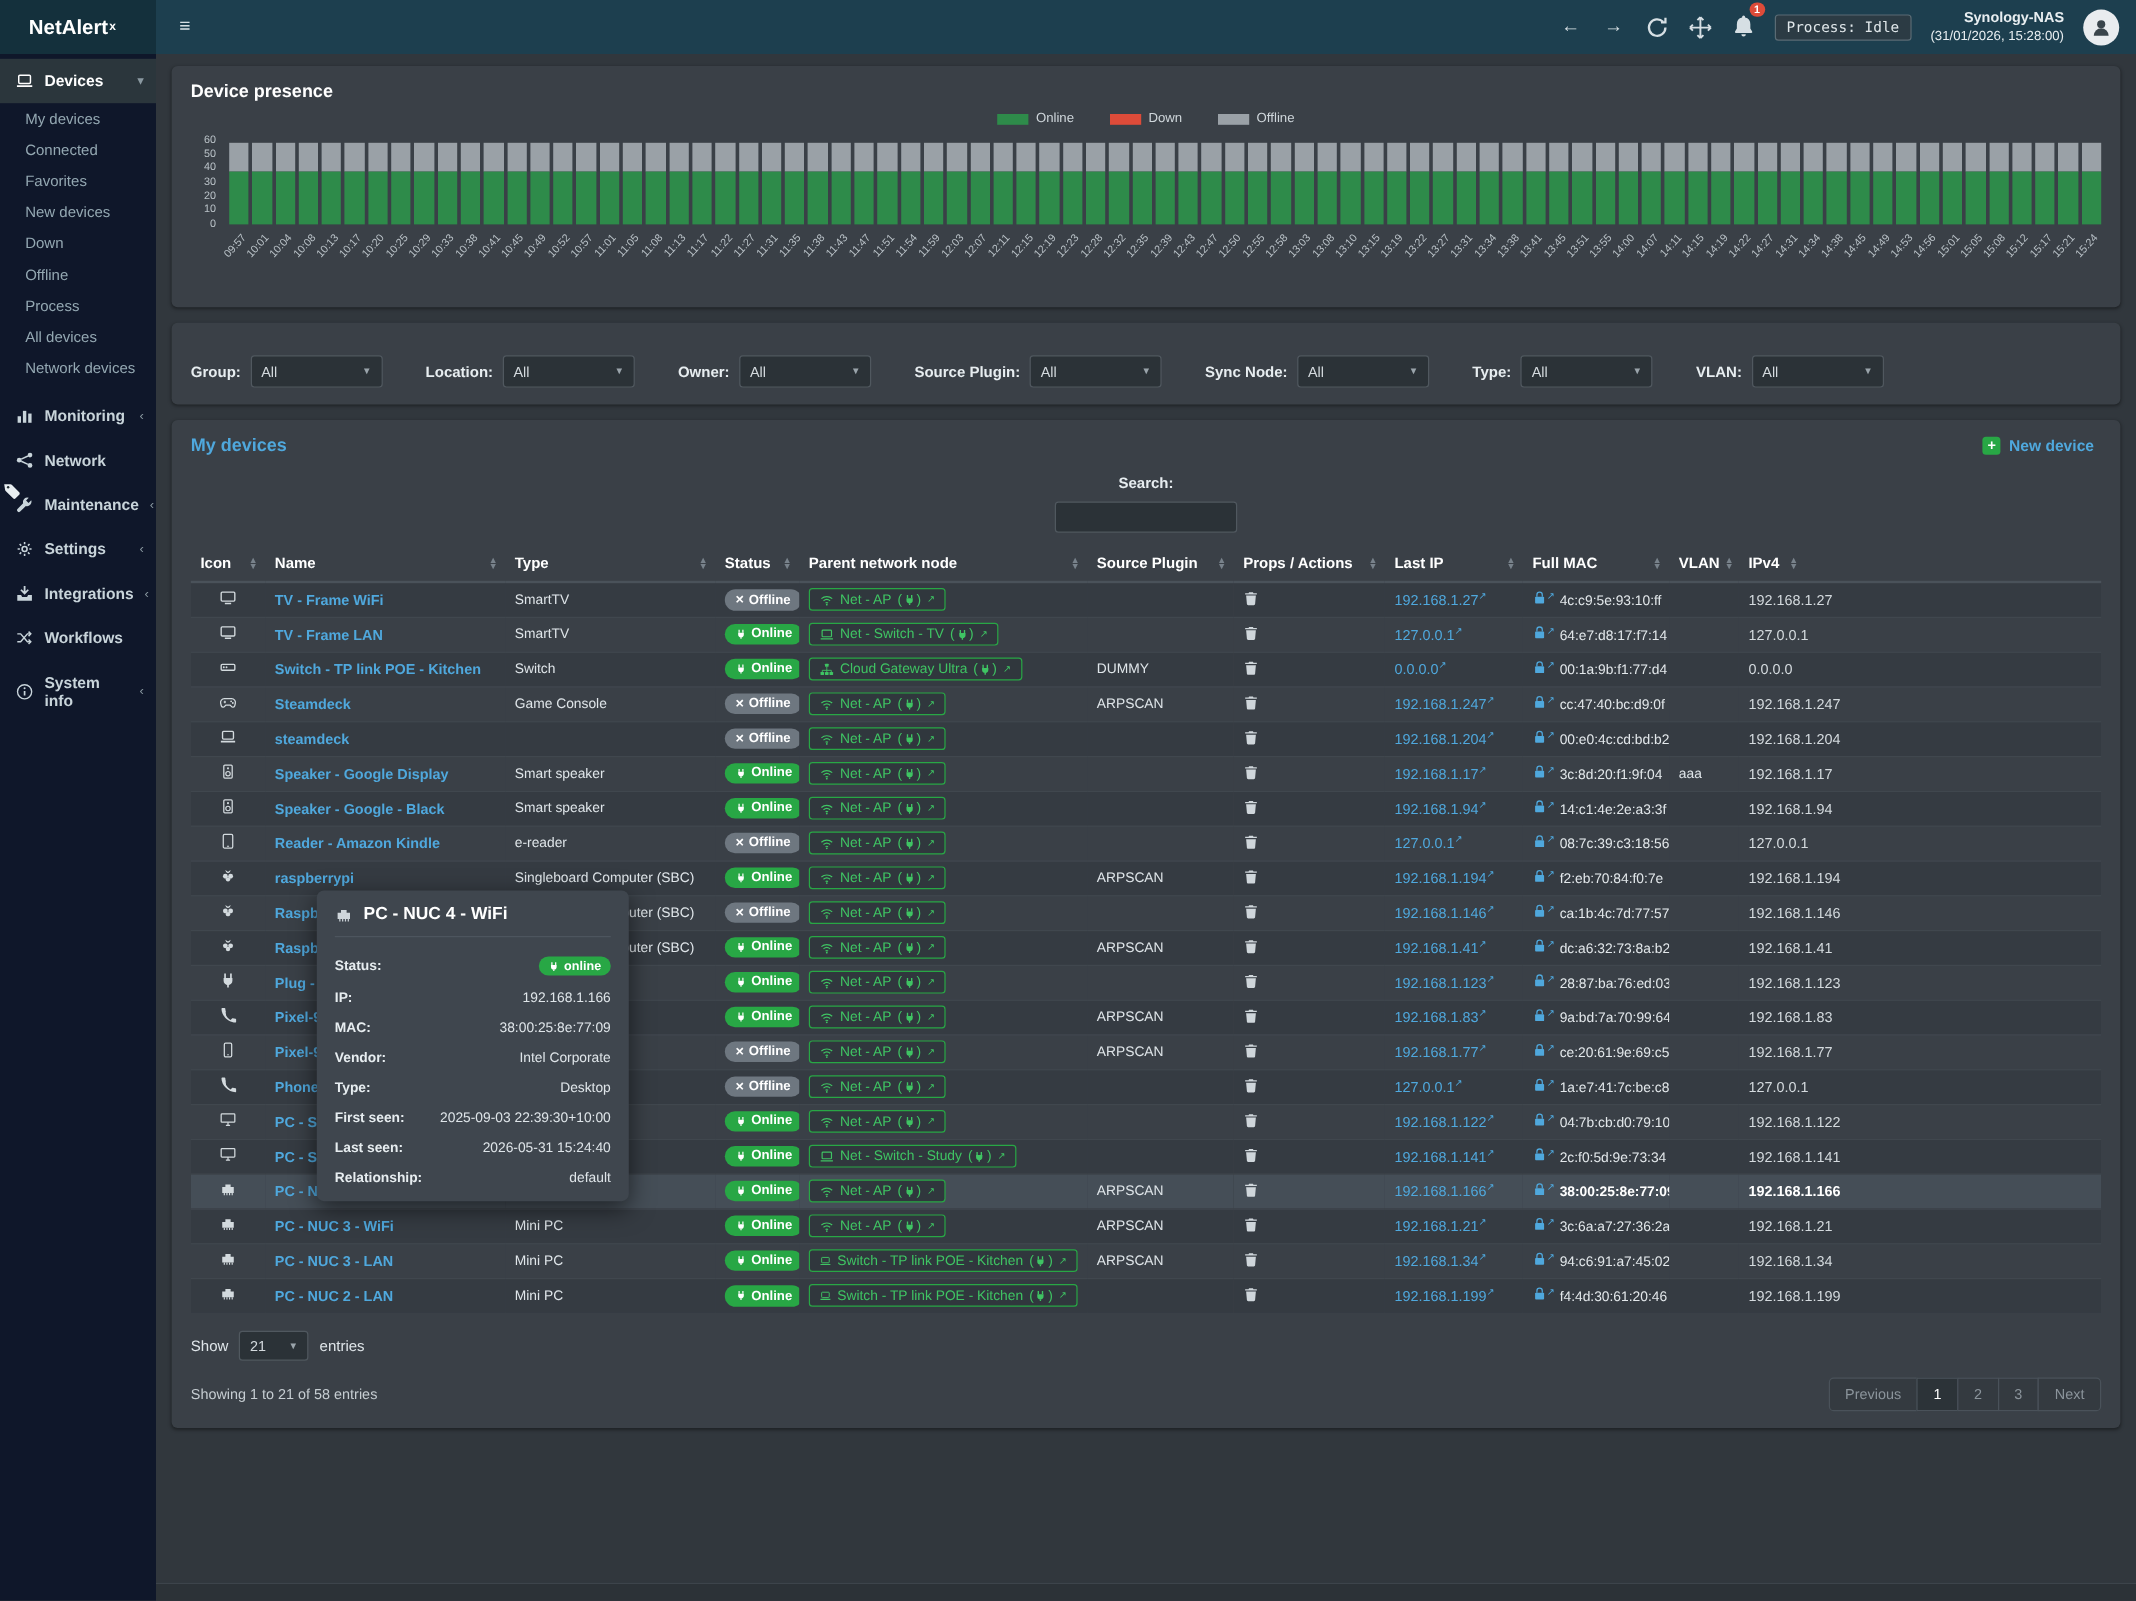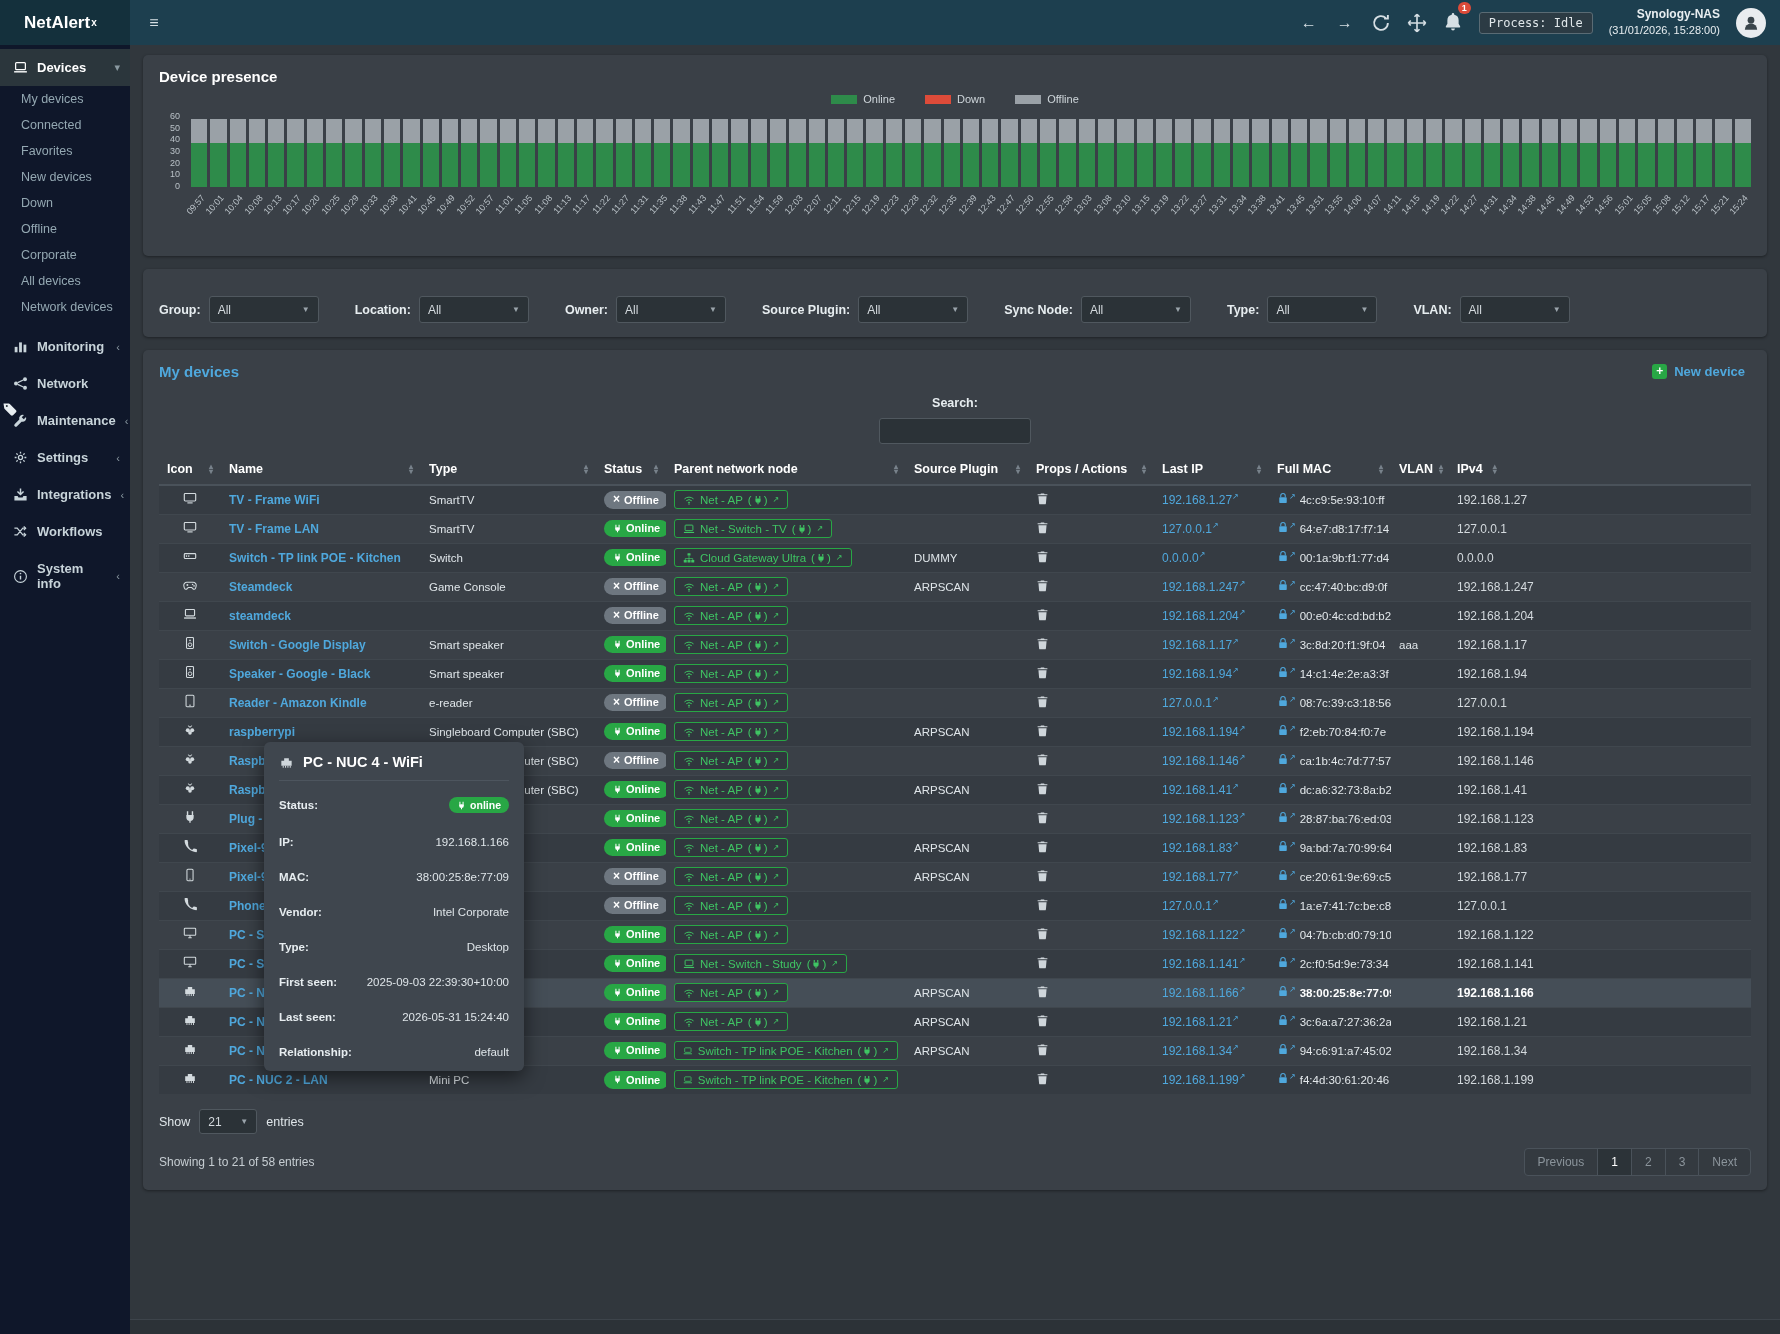--- a/index.html
+++ b/index.html
@@ -134,21 +134,21 @@
   .pg:last-child { border-radius:0 4px 4px 0; }
   .pg.active { background:#2c3338; color:#fff; }
 
   
   .tooltip { position:absolute; left:105px; top:288px; width:260px; background:#3f464e;
     border-radius:6px; box-shadow:0 6px 20px rgba(0,0,0,.55); padding:12px 15px 13px; z-index:10; }
   .tt-title { display:flex; gap:9px; align-items:center; font-size:14.5px; font-weight:bold;
     color:#fff; padding-bottom:10px; border-bottom:1px solid #4d555e; }
   .tt-title .icon { width:15px; height:15px; color:#cfd6db; }
   .tt-row { display:flex; justify-content:space-between; align-items:center; font-size:11.5px;
-    margin-top:23px; color:#e7edf0; }
+    margin-top:13px; color:#e7edf0; }
   .tt-row:nth-child(2) { margin-top:16px; }
   .tt-label { font-weight:bold; }
   .tt-val { text-align:right; color:#dfe5e9; }
   .tt-badge { background:#28a745; border-radius:9px; padding:2px 8px; color:#fff;
     font-size:10.5px; font-weight:bold; display:inline-flex; gap:4px; align-items:center; }
   .tt-badge .bi { width:9px; height:9px; }
 
   .main-footer { position:absolute; left:0; right:0; bottom:0; height:15px;
     background:#2c3237; border-top:1px solid #3d444b; }
 
@@ -215,21 +215,21 @@
       <span>Devices</span>
       <span class="side-chevron">▾</span>
     </div>
     <ul class="submenu" id="devices-submenu">
         <li>My devices</li>
         <li>Connected</li>
         <li>Favorites</li>
         <li>New devices</li>
         <li>Down</li>
         <li>Offline</li>
-        <li>Corporate</li>
+        <li>Process</li>
         <li>All devices</li>
         <li>Network devices</li>
       </ul>
     <div id="side-sections">
         <div class="side-item">
           <span class="icon">
             <svg viewBox="0 0 16 16" fill="currentColor">
               <rect x="1.8" y="8.4" width="3" height="5.8"></rect>
               <rect x="6.5" y="3.6" width="3" height="10.6"></rect>
               <rect x="11.2" y="6" width="3" height="8.2"></rect>
@@ -1333,21 +1333,21 @@
                 <td class="">192.168.1.204</td>
               </tr>
               <tr class="">
                 <td class="td-icon"><span class="icon dev-icon">
                     <svg viewBox="0 0 16 16">
                       <rect x="4" y="1.8" width="8" height="12.4" rx="1" fill="none" stroke="currentColor" stroke-width="1.2"></rect>
                       <circle cx="8" cy="10" r="2.1" fill="none" stroke="currentColor" stroke-width="1.1"></circle>
                       <circle cx="8" cy="4.9" r="1" fill="currentColor"></circle>
                     </svg>
                   </span></td>
-                <td><a class="dev-link">Switch - Google Display</a></td>
+                <td><a class="dev-link">Speaker - Google Display</a></td>
                 <td class="type-cell">Smart speaker</td>
                 <td><span class="badge on"><span class="icon bi">
                       <svg viewBox="0 0 16 16">
                         <path d="M5.2 1.5v4.2M10.8 1.5v4.2" stroke="currentColor" stroke-width="1.8"></path>
                         <path d="M3.8 5.7h8.4v2.6a4.2 4.2 0 0 1-8.4 0z" fill="currentColor"></path>
                         <path d="M8 12.3v2.4" stroke="currentColor" stroke-width="1.8"></path>
                       </svg>
                     </span>Online</span></td>
                 <td><button class="pnode">
                     <span class="icon">

